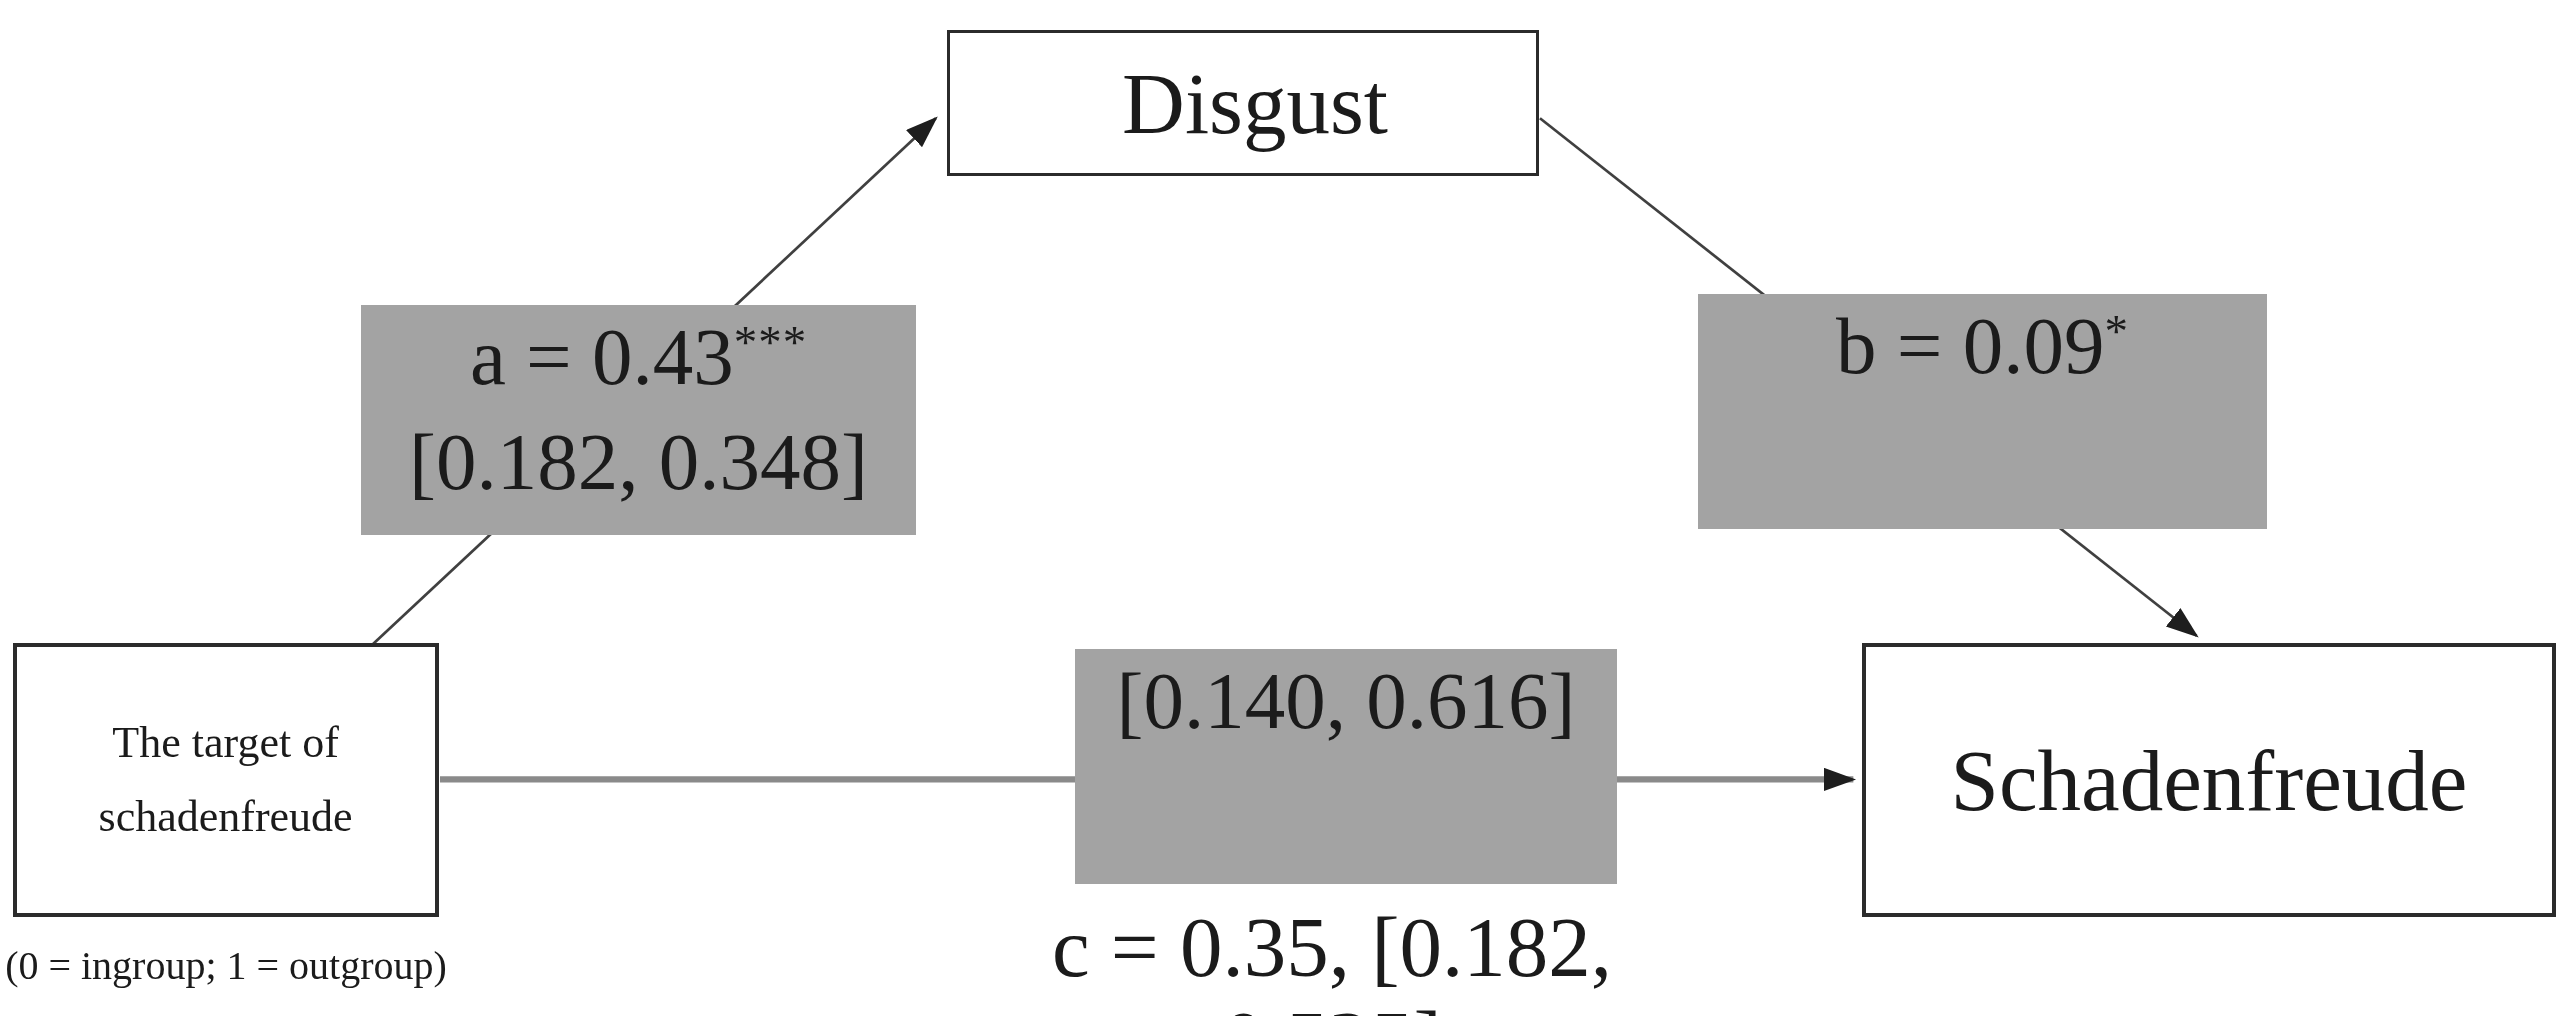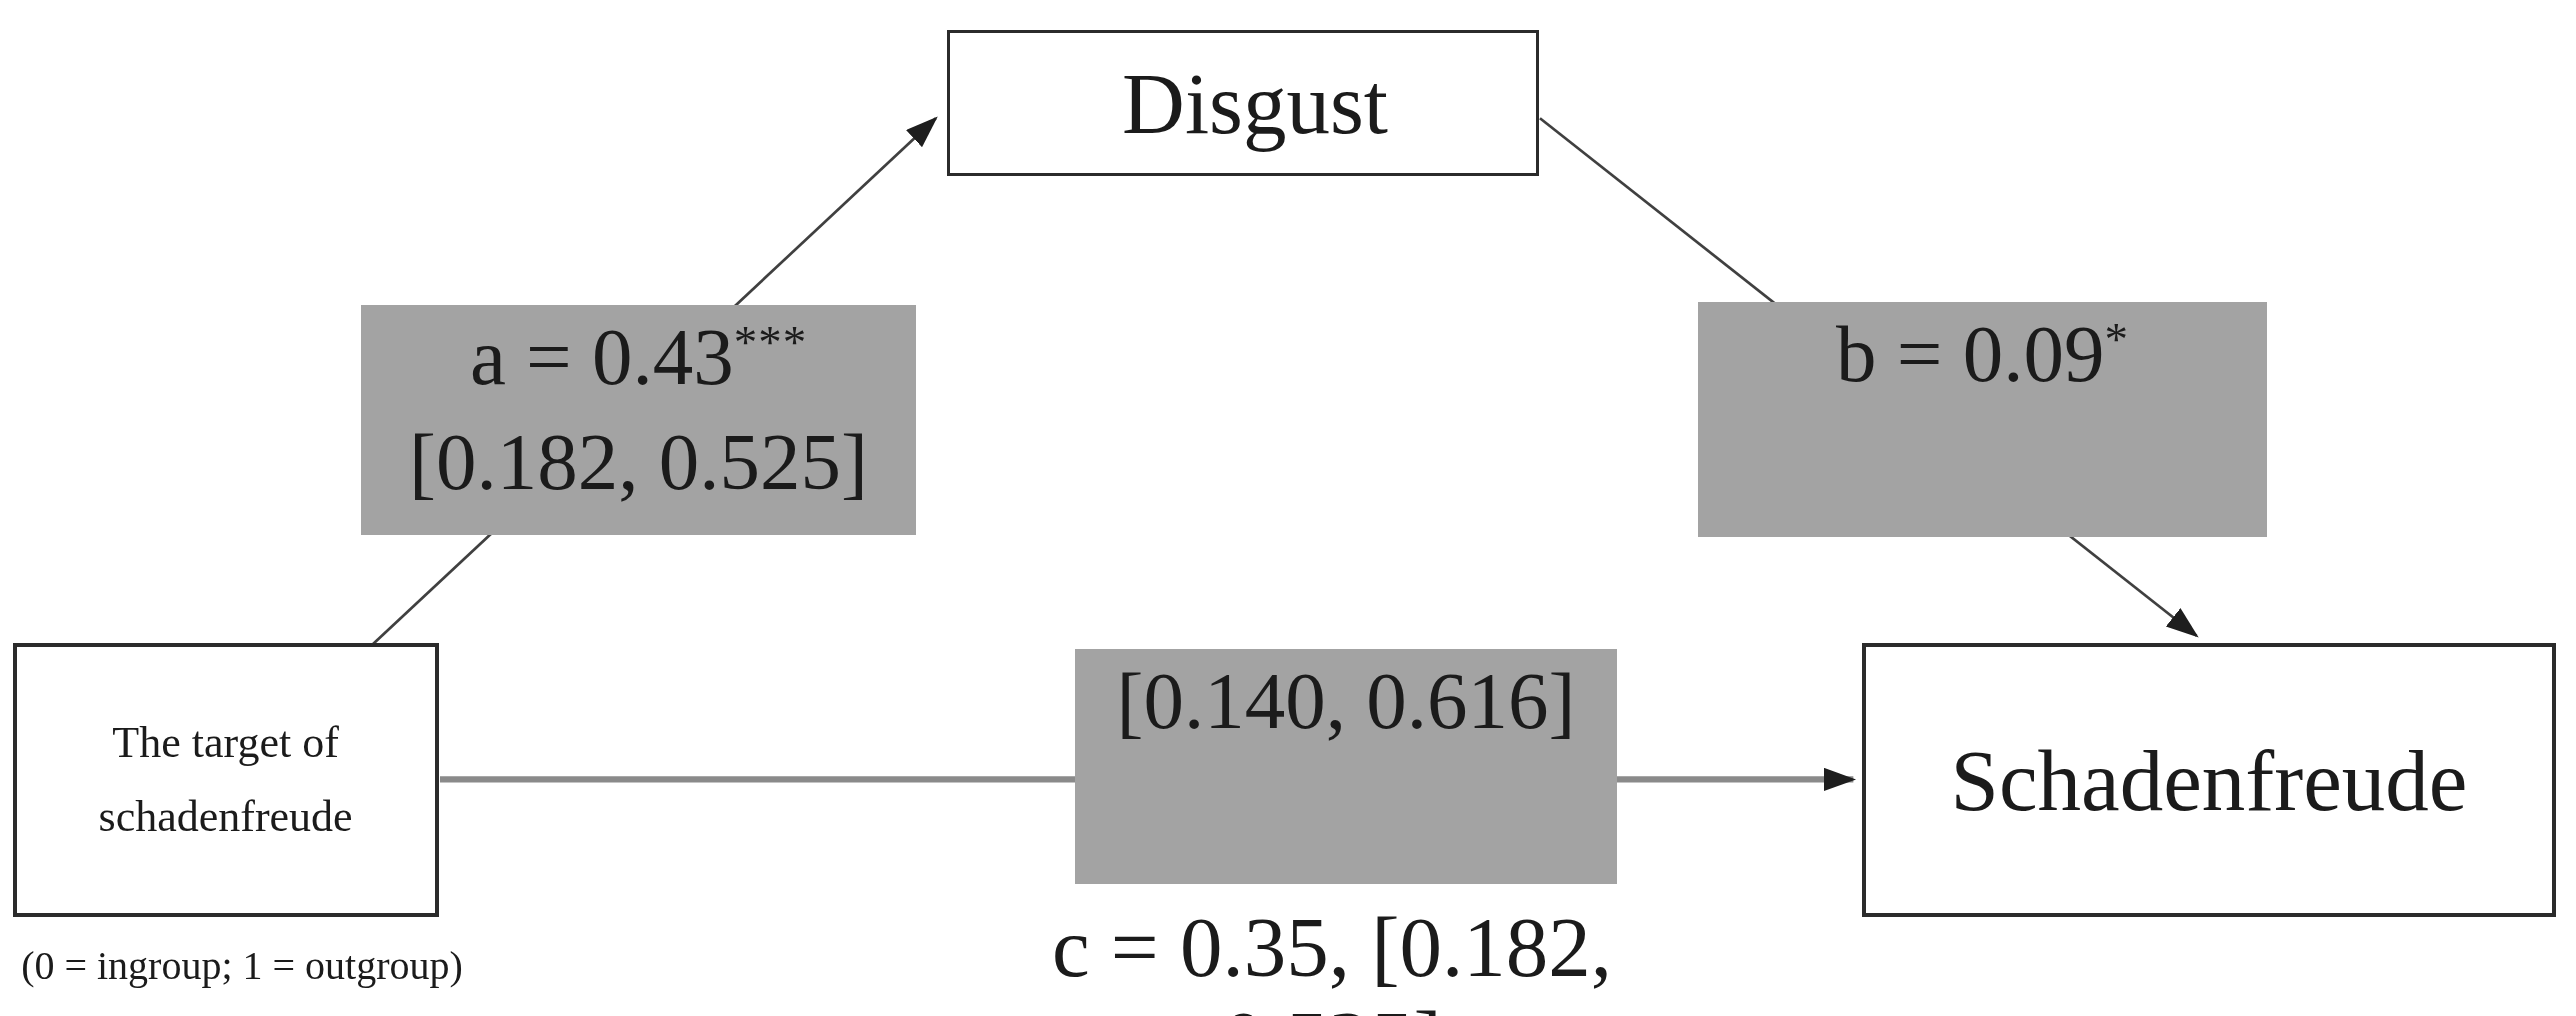--- a/index.html
+++ b/index.html
@@ -68,21 +68,20 @@
     left: 361px;
     top: 305px;
     width: 555px;
     height: 230px;
   }
   #path-b-label {
     left: 1698px;
     top: 294px;
     width: 569px;
     height: 235px;
-    margin-top: 8px;
   }
   #path-cprime-label {
     left: 1075px;
     top: 649px;
     width: 542px;
     height: 235px;
   }
   #total-effect-label {
     position: absolute;
     left: 966px;
@@ -95,21 +94,21 @@
     background: transparent;
   }
   .path-label sup {
     font-size: 0.58em;
     line-height: 0;
     vertical-align: 0.55em;
     letter-spacing: 0.02em;
   }
   #predictor-caption {
     position: absolute;
-    left: 16px;
+    left: 0px;
     top: 938px;
     width: 452px;
     text-align: center;
     font-size: 40px;
     line-height: 1.4;
   }
 </style>
 </head>
 <body>
 
@@ -121,21 +120,21 @@
         <path d="M0,0 L36,13 L0,26 Z" fill="#1e1e1e"></path>
       </marker>
     </defs>
     <line x1="412" y1="714" x2="1036" y2="131" stroke="#404040" stroke-width="3" marker-end="url(#arrow-dark)"></line>
     <line x1="1705" y1="131" x2="2432" y2="704" stroke="#404040" stroke-width="3" marker-end="url(#arrow-dark)"></line>
     <line x1="487" y1="863" x2="2052" y2="863" stroke="#8a8a8a" stroke-width="7" marker-end="url(#arrow-dark)"></line>
   </svg>
 
   <div class="path-label" id="path-a-label">
     <div><span>a = 0.43</span><sup>***</sup></div>
-    <div>[0.182, 0.525]</div>
+    <div>[0.182, 0.348]</div>
   </div>
 
   <div class="path-label" id="path-b-label">
     <div><span>b = 0.09</span><sup>*</sup></div>
   </div>
 
   <div class="path-label" id="path-cprime-label">
     <div>[0.140, 0.616]</div>
   </div>
 

